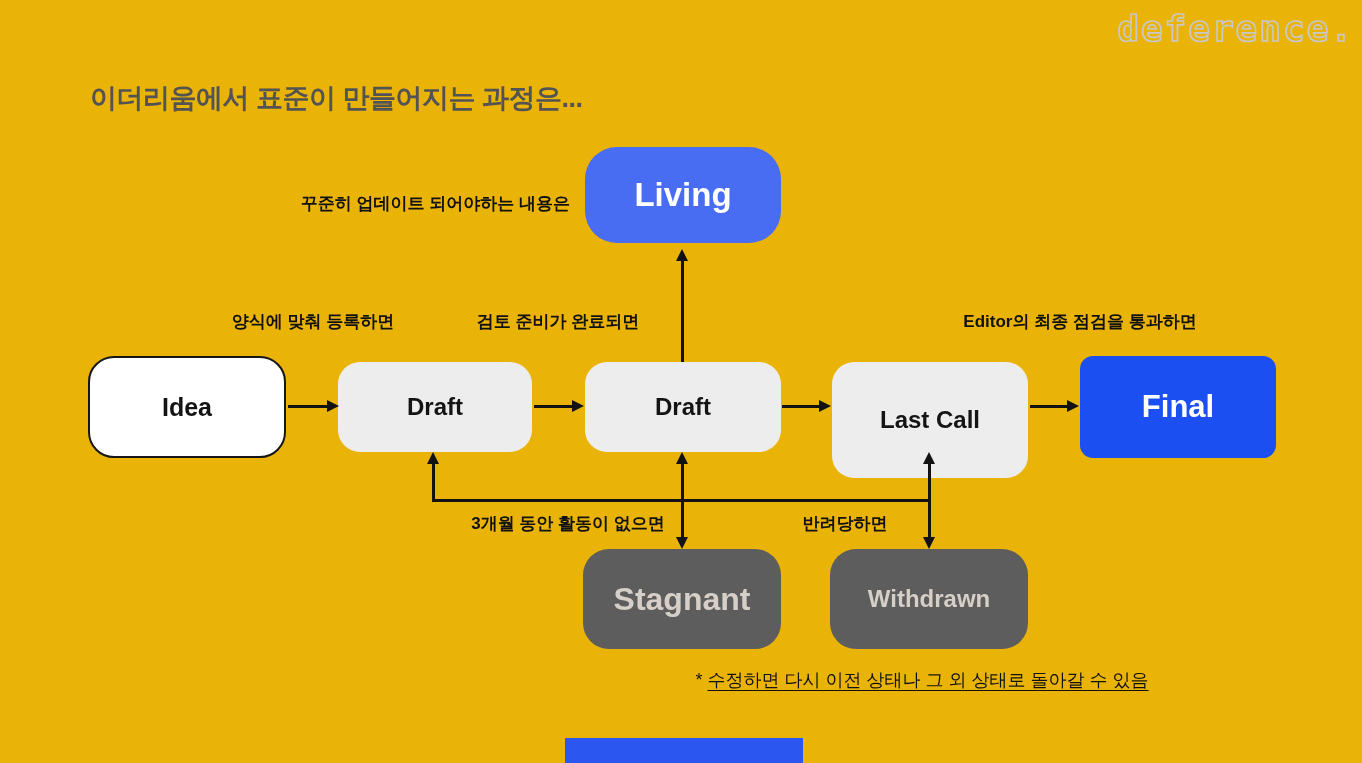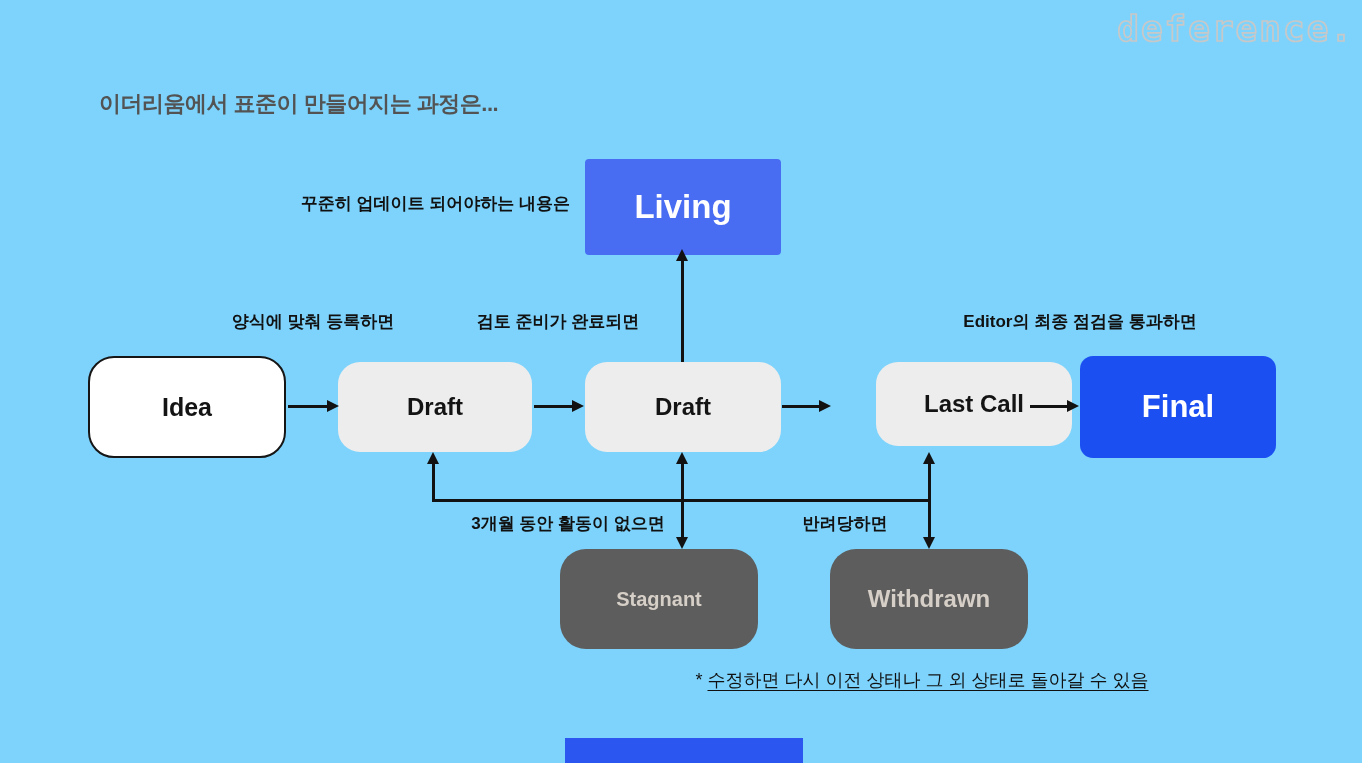--- a/index.html
+++ b/index.html
@@ -8,47 +8,47 @@
     --box-gray:#ededed;
     --box-dark:#5d5d5d;
     --dark-box-text:#d6cfc7;
     --title-gray:#535353;
     --logo-gray:#c8c8c8;
     --line-black:#121212;
     --progress-blue:#2b57f0;
   }
   html,body{margin:0;padding:0;background:#ffffff;}
   body{font-family:"Liberation Sans",sans-serif;}
-  .canvas{position:relative;width:1362px;height:763px;background:#7dd3fc;overflow:hidden;}
+  .canvas{position:relative;width:1362px;height:763px;background:#eab308;overflow:hidden;}
 
   .logo{position:absolute;top:8px;right:8px;font-family:"DejaVu Sans Mono",monospace;
         font-weight:bold;font-size:36px;letter-spacing:2px;color:var(--logo-gray);}
   @supports (-webkit-text-stroke:1px black){
     .logo{color:transparent;-webkit-text-stroke:1.7px var(--logo-gray);}
   }
 
-  .title{position:absolute;left:90px;top:80px;margin:9px;font-size:22px;font-weight:700;
+  .title{position:absolute;left:90px;top:80px;margin:0;font-size:27px;font-weight:700;
          color:var(--title-gray);letter-spacing:-0.5px;}
 
   .node{position:absolute;display:flex;align-items:center;justify-content:center;
         font-weight:700;color:#141414;box-sizing:border-box;}
-  .node-living{left:585px;top:159px;width:196px;height:96px;border-radius:4px;
+  .node-living{left:585px;top:147px;width:196px;height:96px;border-radius:32px;
         background:var(--accent-blue);color:#fff;font-size:33px;}
   .node-idea{left:88px;top:356px;width:198px;height:102px;border-radius:26px;
         background:#fff;border:2px solid #161616;font-size:25px;}
   .node-draft{left:338px;top:362px;width:194px;height:90px;border-radius:22px;
         background:var(--box-gray);font-size:24px;}
   .node-review{left:585px;top:362px;width:196px;height:90px;border-radius:22px;
         background:var(--box-gray);font-size:24px;}
-  .node-last-call{left:832px;top:362px;width:196px;height:84px;border-radius:22px;
-        background:var(--box-gray);font-size:24px;margin-left:44px;}
+  .node-last-call{left:832px;top:362px;width:196px;height:116px;border-radius:22px;
+        background:var(--box-gray);font-size:24px;}
   .node-final{left:1080px;top:356px;width:196px;height:102px;border-radius:13px;
         background:var(--final-blue);color:#fff;font-size:31px;}
-  .node-stagnant{left:560px;top:549px;width:198px;height:100px;border-radius:26px;
-        background:var(--box-dark);color:var(--dark-box-text);font-size:20px;}
+  .node-stagnant{left:583px;top:549px;width:198px;height:100px;border-radius:26px;
+        background:var(--box-dark);color:var(--dark-box-text);font-size:32px;}
   .node-withdrawn{left:830px;top:549px;width:198px;height:100px;border-radius:26px;
         background:var(--box-dark);color:var(--dark-box-text);font-size:24px;}
 
   .edge-label{position:absolute;font-size:17px;font-weight:700;color:#111;
         text-align:center;white-space:nowrap;}
   .lbl-living{left:250px;top:192px;width:320px;text-align:right;}
   .lbl-idea-draft{left:163px;top:310px;width:300px;}
   .lbl-draft-review{left:408px;top:310px;width:300px;}
   .lbl-review-lastcall{left:652px;top:310px;width:300px;}
   .lbl-lastcall-final{left:930px;top:310px;width:300px;}

